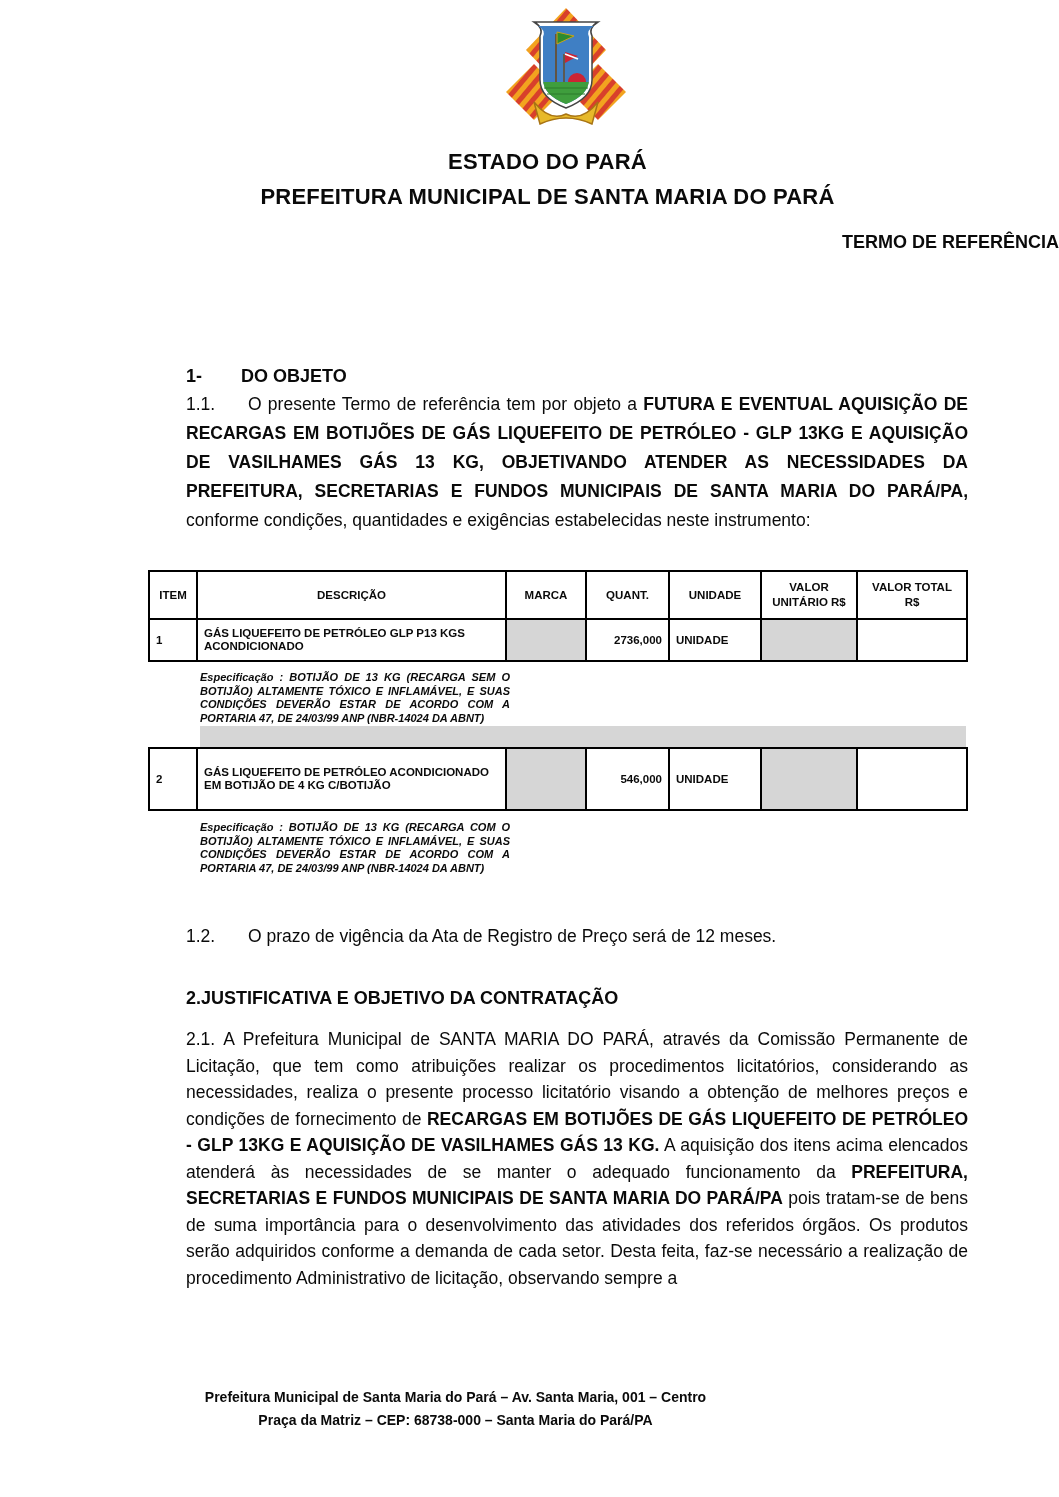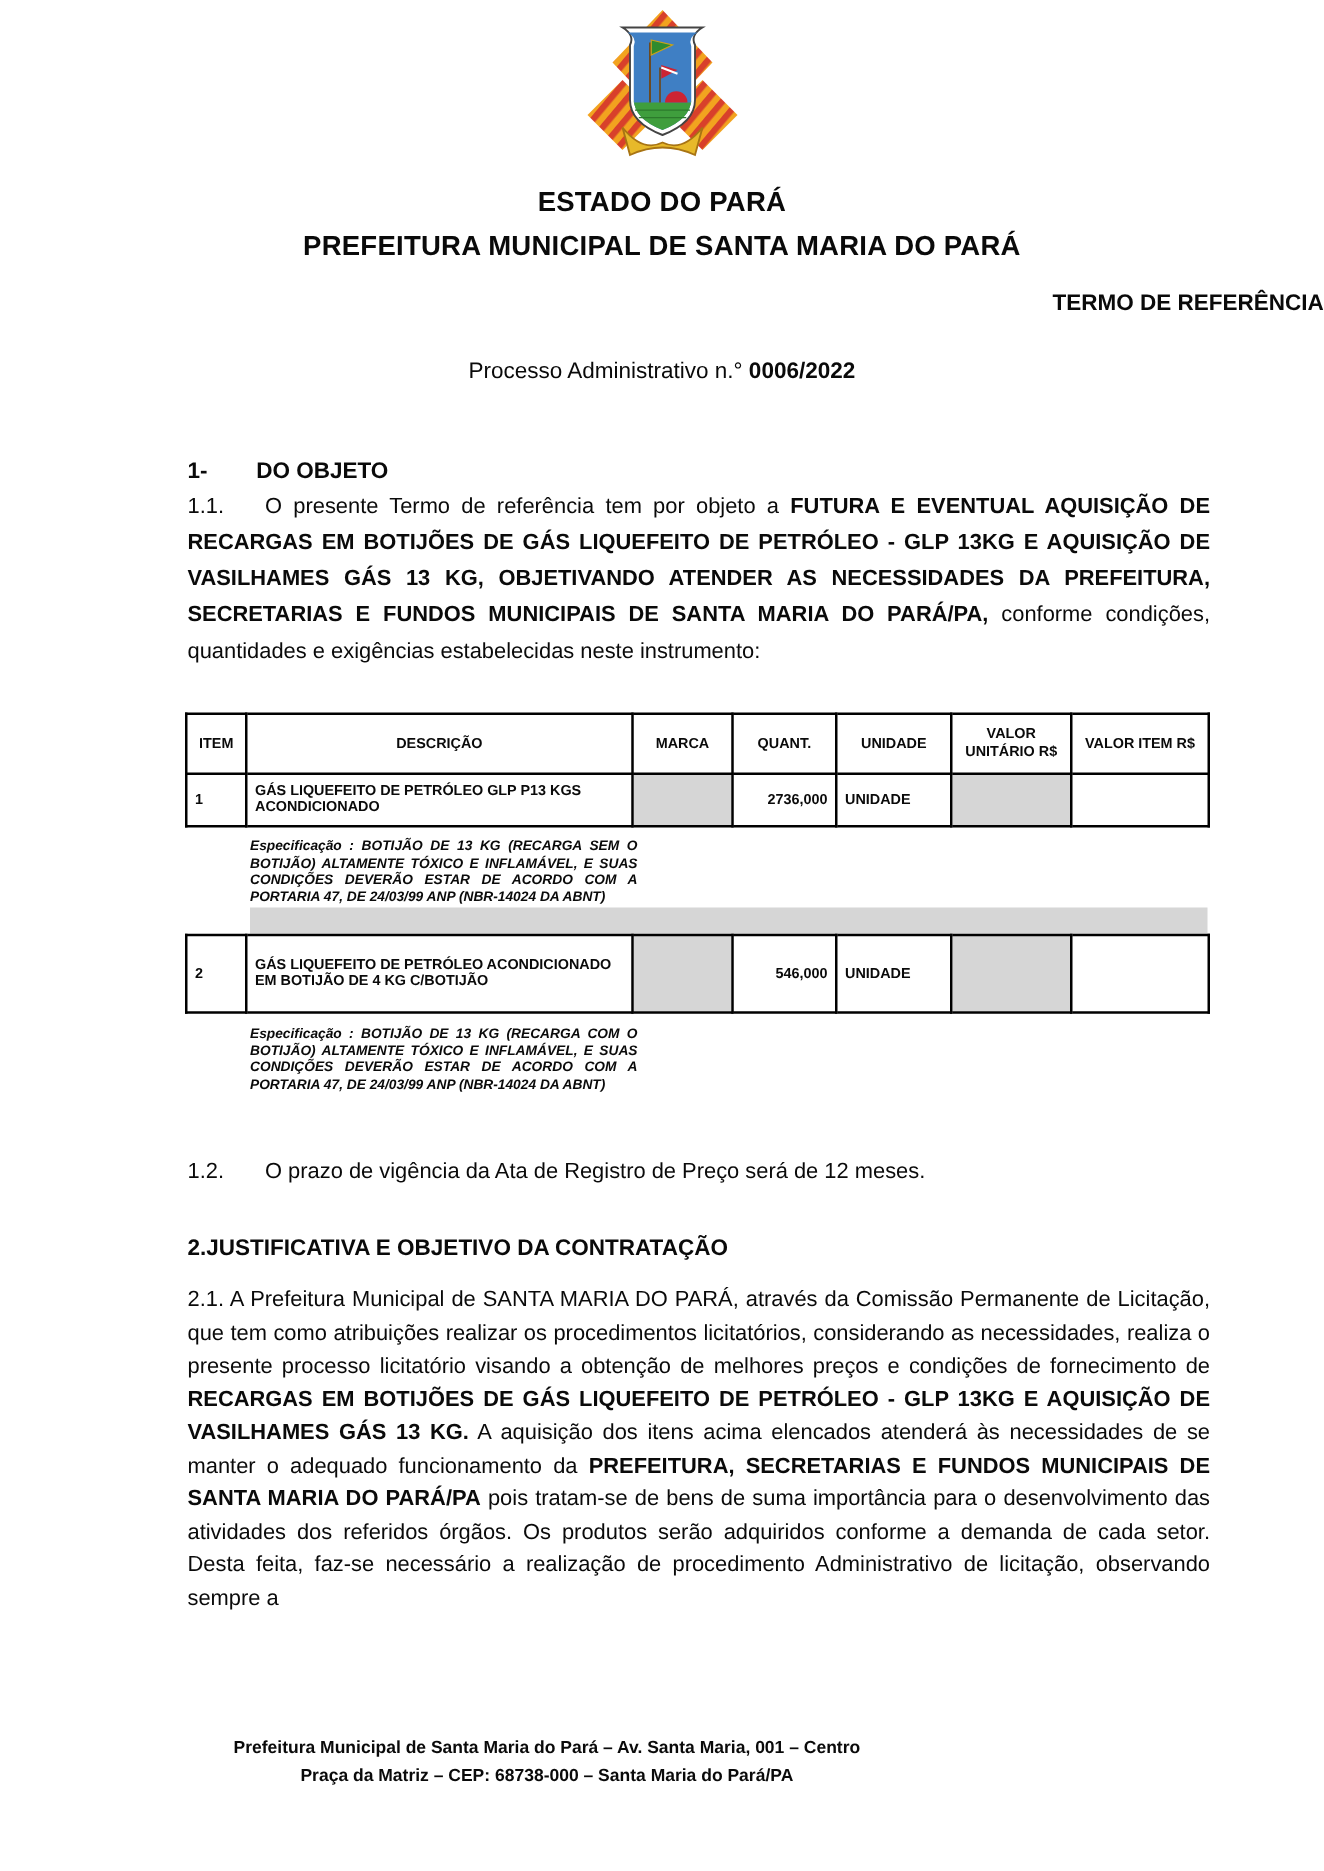--- a/index.html
+++ b/index.html
@@ -2,21 +2,21 @@
 <html><head>
 <meta charset="utf-8">
 <style>
   * { margin:0; padding:0; box-sizing:border-box; }
   html,body { background:#ffffff; }
   body { font-family:"Liberation Sans", sans-serif; color:#0a0a0a; }
   .page {
     position:relative; width:1059px; height:1497px; background:#ffffff;
     overflow:hidden; margin:0 auto;
   }
-  .abs { position:absolute; }
+  .abs { position:absolute;padding-left:36px; }
 
   
   .crest { left:468px; top:6px; width:124px; height:124px; }
 
   
   .title-block { left:0; top:144px; width:1059px; text-align:center;
     font-weight:bold; font-size:22px; line-height:35px; letter-spacing:.2px; }
   .doc-title { left:0; top:232px; width:1059px; text-align:right;
     font-weight:bold; font-size:18px; }
   .processo { left:0; top:286px; width:1059px; text-align:center; font-size:18px; }
@@ -97,21 +97,20 @@
     </svg>
   </div>
 
   <div class="abs title-block">
     <div>ESTADO DO PARÁ</div>
     <div>PREFEITURA MUNICIPAL DE SANTA MARIA DO PARÁ</div>
   </div>
 
   <div class="abs doc-title">TERMO DE REFERÊNCIA</div>
 
-  <div class="abs processo"><span>Processo Administrativo n.° </span><b>0006/2022</b></div>
 
   <div class="abs heading1"><span class="h-num">1-</span><span>DO OBJETO</span></div>
 
   <div class="abs para p11"><span class="p-num">1.1.</span><span>O presente Termo de referência tem por objeto a </span><span class="bold">FUTURA E EVENTUAL AQUISIÇÃO DE RECARGAS EM BOTIJÕES DE GÁS LIQUEFEITO DE PETRÓLEO - GLP 13KG E AQUISIÇÃO DE VASILHAMES GÁS 13 KG, OBJETIVANDO ATENDER AS NECESSIDADES DA PREFEITURA, SECRETARIAS E FUNDOS MUNICIPAIS DE SANTA MARIA DO PARÁ/PA,</span><span> conforme condições, quantidades e exigências estabelecidas neste instrumento:</span></div>
 
   <table class="abs doc-table t1">
     <colgroup>
       <col style="width:48px">
         <col style="width:309px">
         <col style="width:80px">
@@ -121,21 +120,21 @@
         <col style="width:110px">
     </colgroup>
     <tbody>
         <tr>
       <th class="hc">ITEM</th>
       <th class="hc">DESCRIÇÃO</th>
       <th class="hc">MARCA</th>
       <th class="hc">QUANT.</th>
       <th class="hc">UNIDADE</th>
       <th class="hc">VALOR UNITÁRIO R$</th>
-      <th class="hc">VALOR ITEM R$</th>
+      <th class="hc">VALOR TOTAL R$</th>
     </tr>
     <tr class="row1">
       <td class="cell-item">1</td>
       <td class="cell-desc">GÁS LIQUEFEITO DE PETRÓLEO GLP P13 KGS ACONDICIONADO</td>
       <td class="grey"></td>
       <td class="cell-quant">2736,000</td>
       <td class="cell-unid">UNIDADE</td>
       <td class="grey"></td>
       <td></td>
     </tr>

